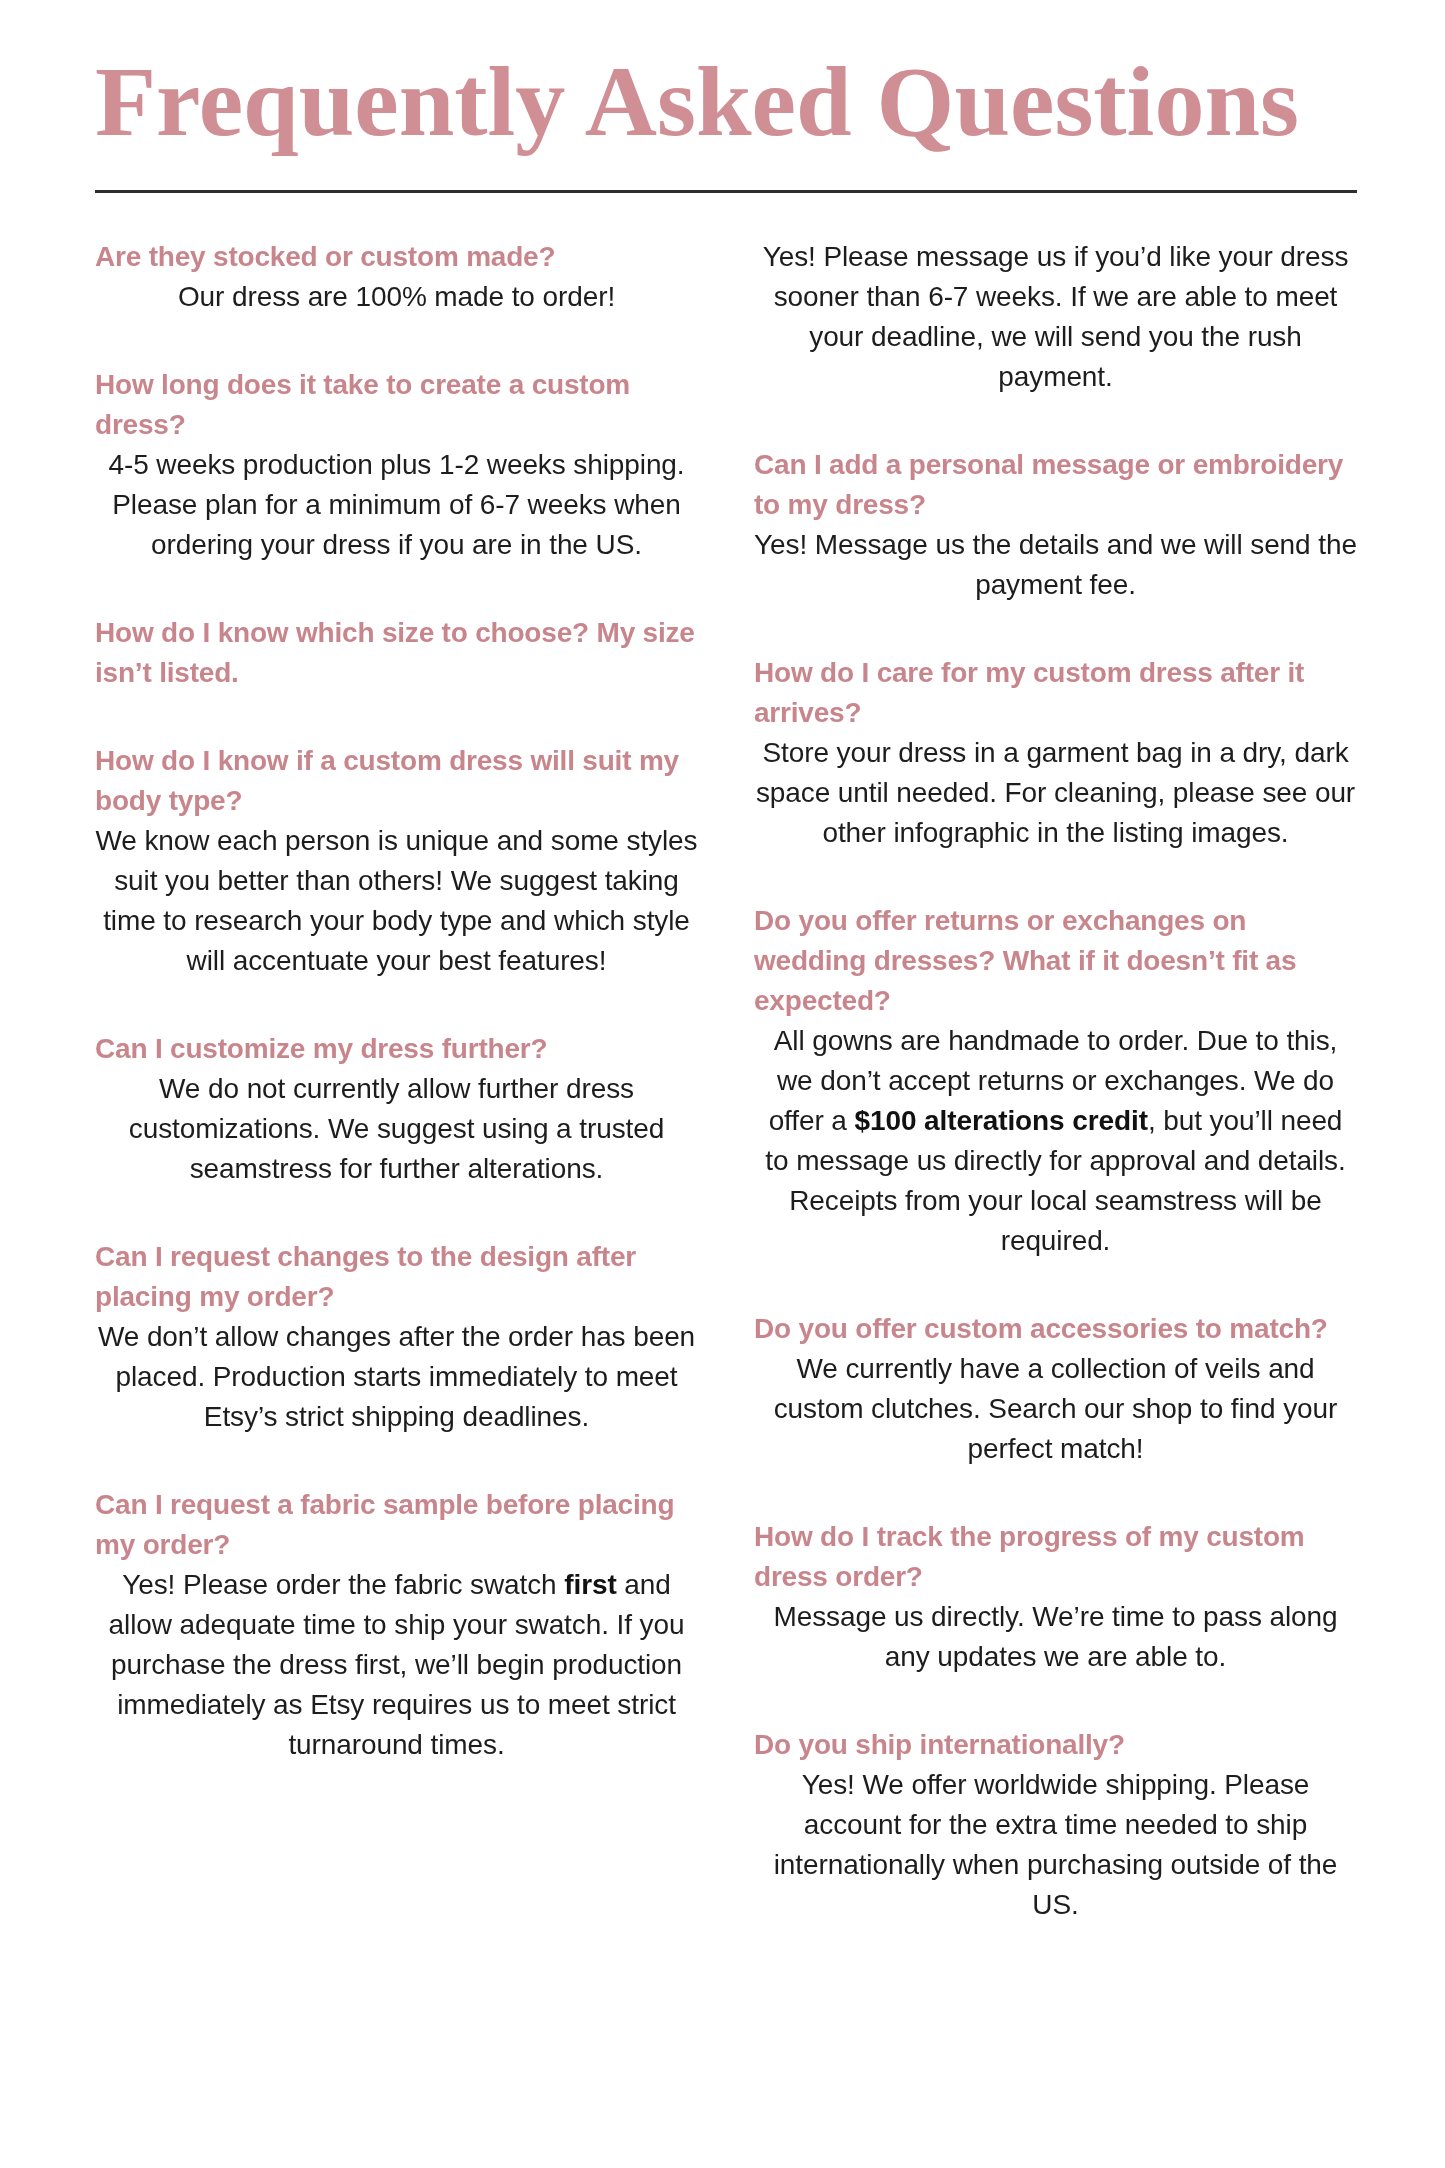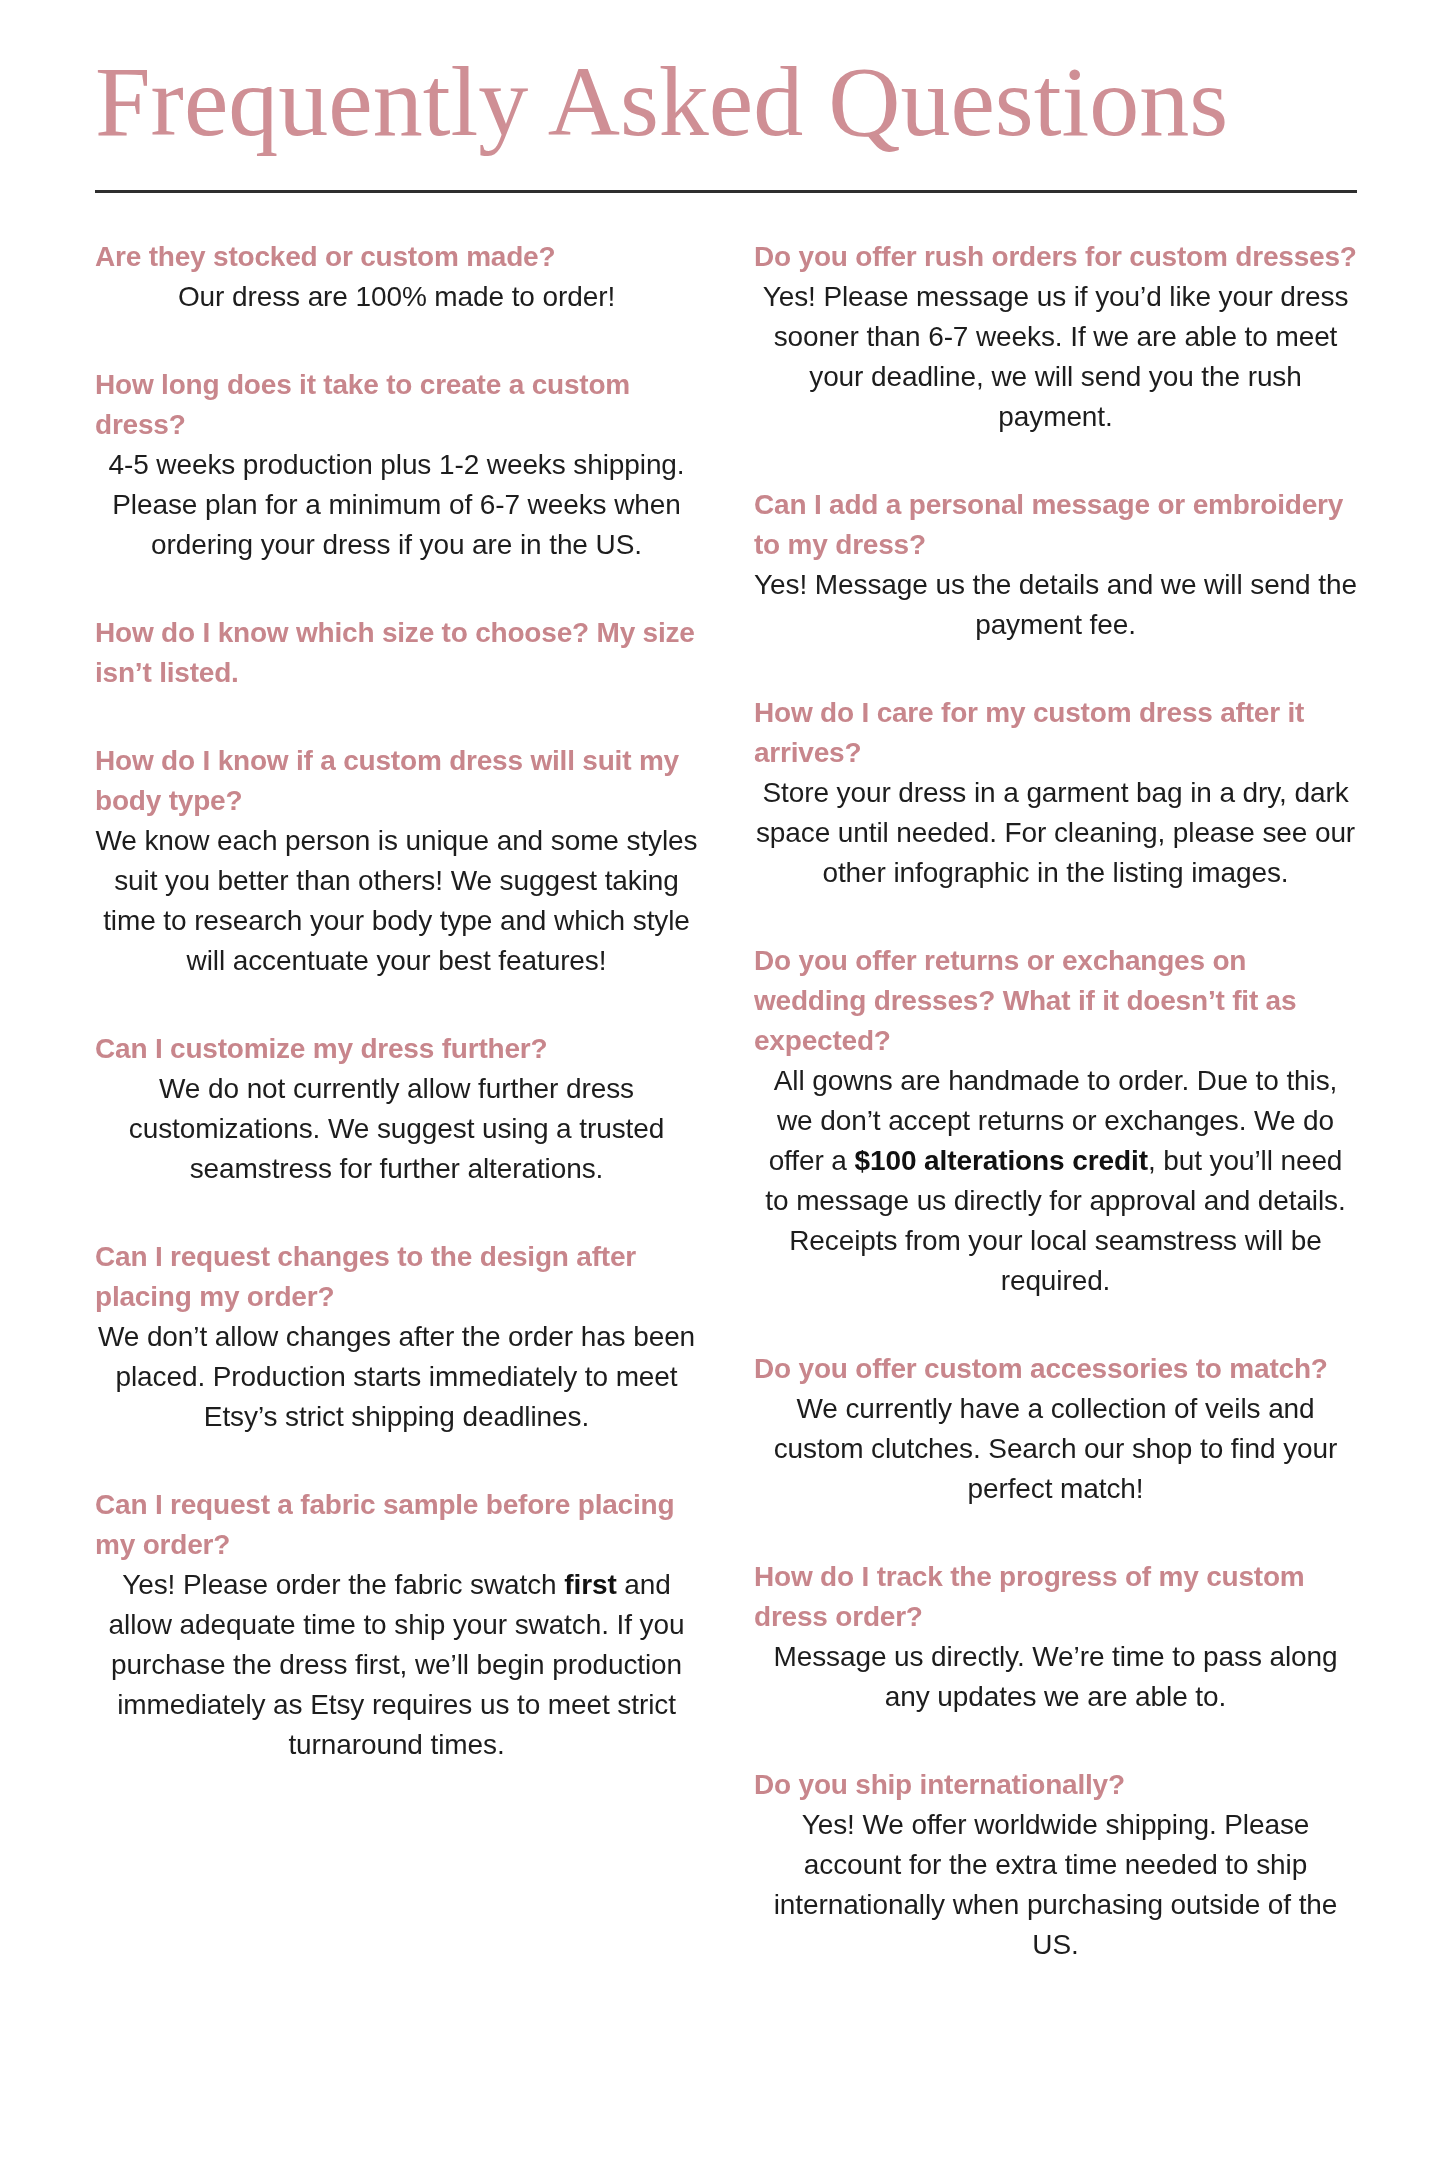--- a/index.html
+++ b/index.html
@@ -15,21 +15,21 @@
     width:1445px;
     height:2168px;
     background:var(--c-bg);
     padding:46px 88px 0 95px;
     overflow:hidden;
     font-family:"Liberation Sans", sans-serif;
     margin:0 auto;
   }
   .page-title{
     font-family:"Liberation Serif", serif;
-    font-weight:normal;
+    font-weight:bold;
     font-size:100px;
     line-height:1.12;
     letter-spacing:0px;
     color:var(--c-title);
     white-space:nowrap;
   }
   .title-divider{
     height:3px;
     background:var(--c-divider);
     border:none;
@@ -95,21 +95,20 @@
           <div class="faq-question">Can I request changes to the design after placing my order?</div>
           <div class="faq-answer"><span>We don’t allow changes after the order has been placed. Production starts immediately to meet Etsy’s strict shipping deadlines.</span></div>
         </div>
         <div class="faq-item">
           <div class="faq-question">Can I request a fabric sample before placing my order?</div>
           <div class="faq-answer"><span>Yes! Please order the fabric swatch </span><strong>first</strong><span> and allow adequate time to ship your swatch. If you purchase the dress first, we’ll begin production immediately as Etsy requires us to meet strict turnaround times.</span></div>
         </div>
       </div>
     <div class="faq-column">
         <div class="faq-item">
-          <div class="faq-question">Do you offer rush orders for custom dresses?</div>
           <div class="faq-answer"><span>Yes! Please message us if you’d like your dress sooner than 6-7 weeks. If we are able to meet your deadline, we will send you the rush payment.</span></div>
         </div>
         <div class="faq-item">
           <div class="faq-question">Can I add a personal message or embroidery to my dress?</div>
           <div class="faq-answer"><span>Yes! Message us the details and we will send the payment fee.</span></div>
         </div>
         <div class="faq-item">
           <div class="faq-question">How do I care for my custom dress after it arrives?</div>
           <div class="faq-answer"><span>Store your dress in a garment bag in a dry, dark space until needed. For cleaning, please see our other infographic in the listing images.</span></div>
         </div>

